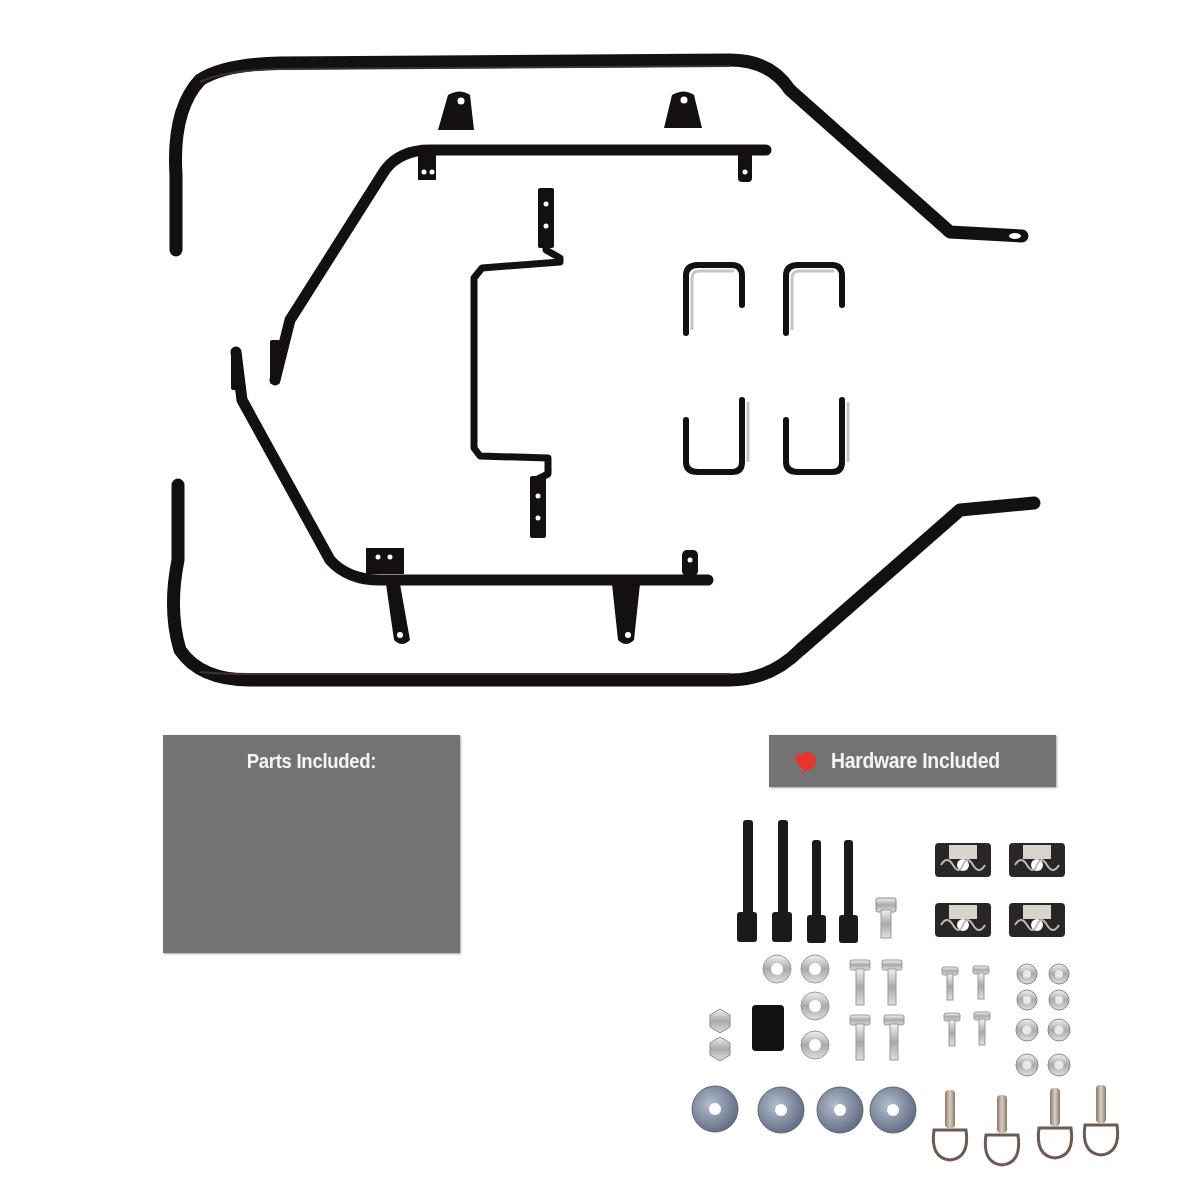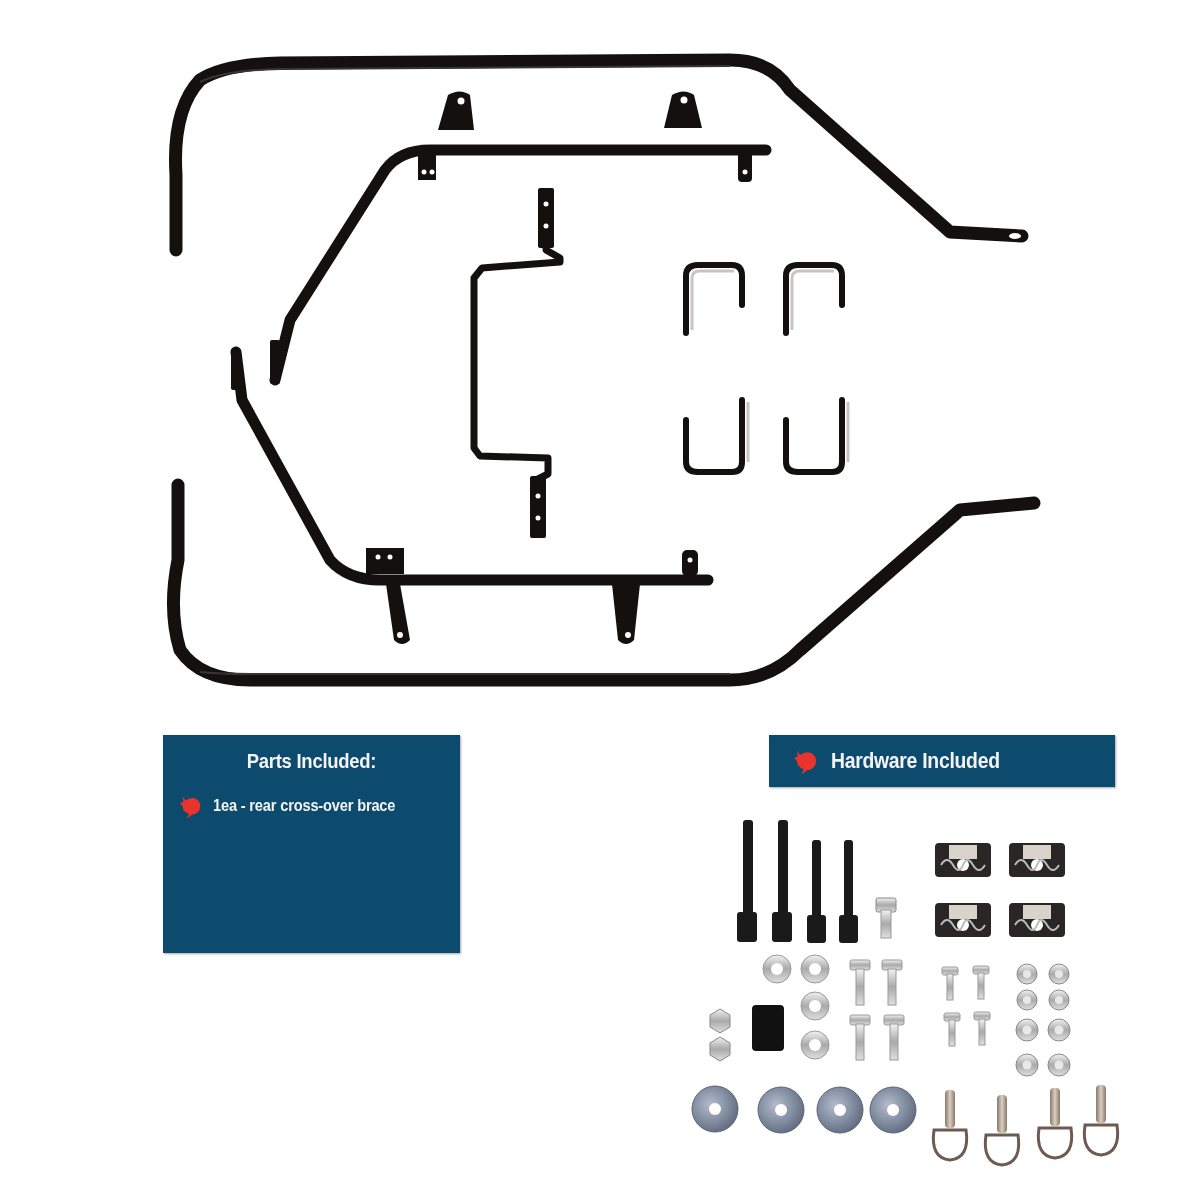--- a/index.html
+++ b/index.html
@@ -1,25 +1,25 @@
 <!DOCTYPE html>
 <html><head>
 <meta charset="utf-8">
 <style>
   html, body { margin: 0; padding: 0; background: #ffffff; }
   body { width: 1200px; height: 1200px; position: relative; overflow: hidden; font-family: "Liberation Sans", sans-serif; }
   .parts-svg { position: absolute; left: 0; top: 0; width: 1200px; height: 1200px; }
-  .panel { position: absolute; background: #0c4a6e; box-shadow: 1px 1px 2px rgba(0,0,0,0.35); color: #f4f4f4; }
+  .panel { position: absolute; background: #737373; box-shadow: 1px 1px 2px rgba(0,0,0,0.35); color: #f4f4f4; }
   .parts-panel { left: 163px; top: 735px; width: 297px; height: 218px; }
   .parts-title { position: absolute; left: 0; right: 0; top: 14px; text-align: center; font-size: 21px; font-weight: bold; letter-spacing: -0.3px; transform: scaleX(0.88); }
   .parts-list { position: absolute; left: 14px; top: 52px; margin: 0; padding: 0; list-style: none; }
   .parts-item { height: 38.5px; display: flex; align-items: center; }
   .parts-item .label { font-size: 17px; font-weight: bold; letter-spacing: -0.2px; transform: scaleX(0.86); transform-origin: left center; white-space: nowrap; margin-left: 8px; }
   .logo { width: 28px; height: 28px; display: inline-block; flex: none; }
-  .hardware-panel { left: 769px; top: 735px; width: 346px; height: 52px; display: flex; align-items: center; }
+  .hardware-panel { left: 769px; top: 735px; width: 287px; height: 52px; display: flex; align-items: center; }
   .hardware-panel .logo { margin-left: 22px; width: 30px; height: 30px; }
   .hardware-title { font-size: 22px; font-weight: bold; letter-spacing: -0.3px; transform: scaleX(0.88); transform-origin: left center; white-space: nowrap; margin-left: 10px; }
 </style>
 </head>
 <body>
 
 <svg class="parts-svg" viewBox="0 0 1200 1200" xmlns="http://www.w3.org/2000/svg">
   <defs>
     <linearGradient id="chrome" x1="0" y1="0" x2="0" y2="1">
       <stop offset="0" stop-color="#f2f2f2"></stop>
@@ -232,26 +232,20 @@
     <g transform="translate(1101,1085)">
         <rect x="-5" y="0" width="10" height="38" rx="4" fill="url(#brass)"></rect>
         <path d="M-16 40 Q-20 68 0 70 Q20 68 16 40 Z" fill="none" stroke="#6e5a50" stroke-width="3"></path>
       </g>
   </g>
 </svg>
 
 <div class="panel parts-panel">
   <div class="parts-title">Parts Included:</div>
   <ul class="parts-list">
-    <li class="parts-item">
-      <svg class="logo" viewBox="0 0 40 40">
-          <path d="M8 6 L12 12 Q20 6 28 10 Q36 16 32 26 Q28 32 22 32 L14 38 L17 31 Q8 28 8 20 L4 16 L9 14 Z" fill="#e8342c"></path>
-        </svg>
-      <span class="label">1ea - rear cross-over brace</span>
-    </li>
   </ul>
 </div>
 
 <div class="panel hardware-panel">
   <svg class="logo" viewBox="0 0 40 40">
       <path d="M8 6 L12 12 Q20 6 28 10 Q36 16 32 26 Q28 32 22 32 L14 38 L17 31 Q8 28 8 20 L4 16 L9 14 Z" fill="#e8342c"></path>
     </svg>
   <span class="hardware-title">Hardware Included</span>
 </div>
 

